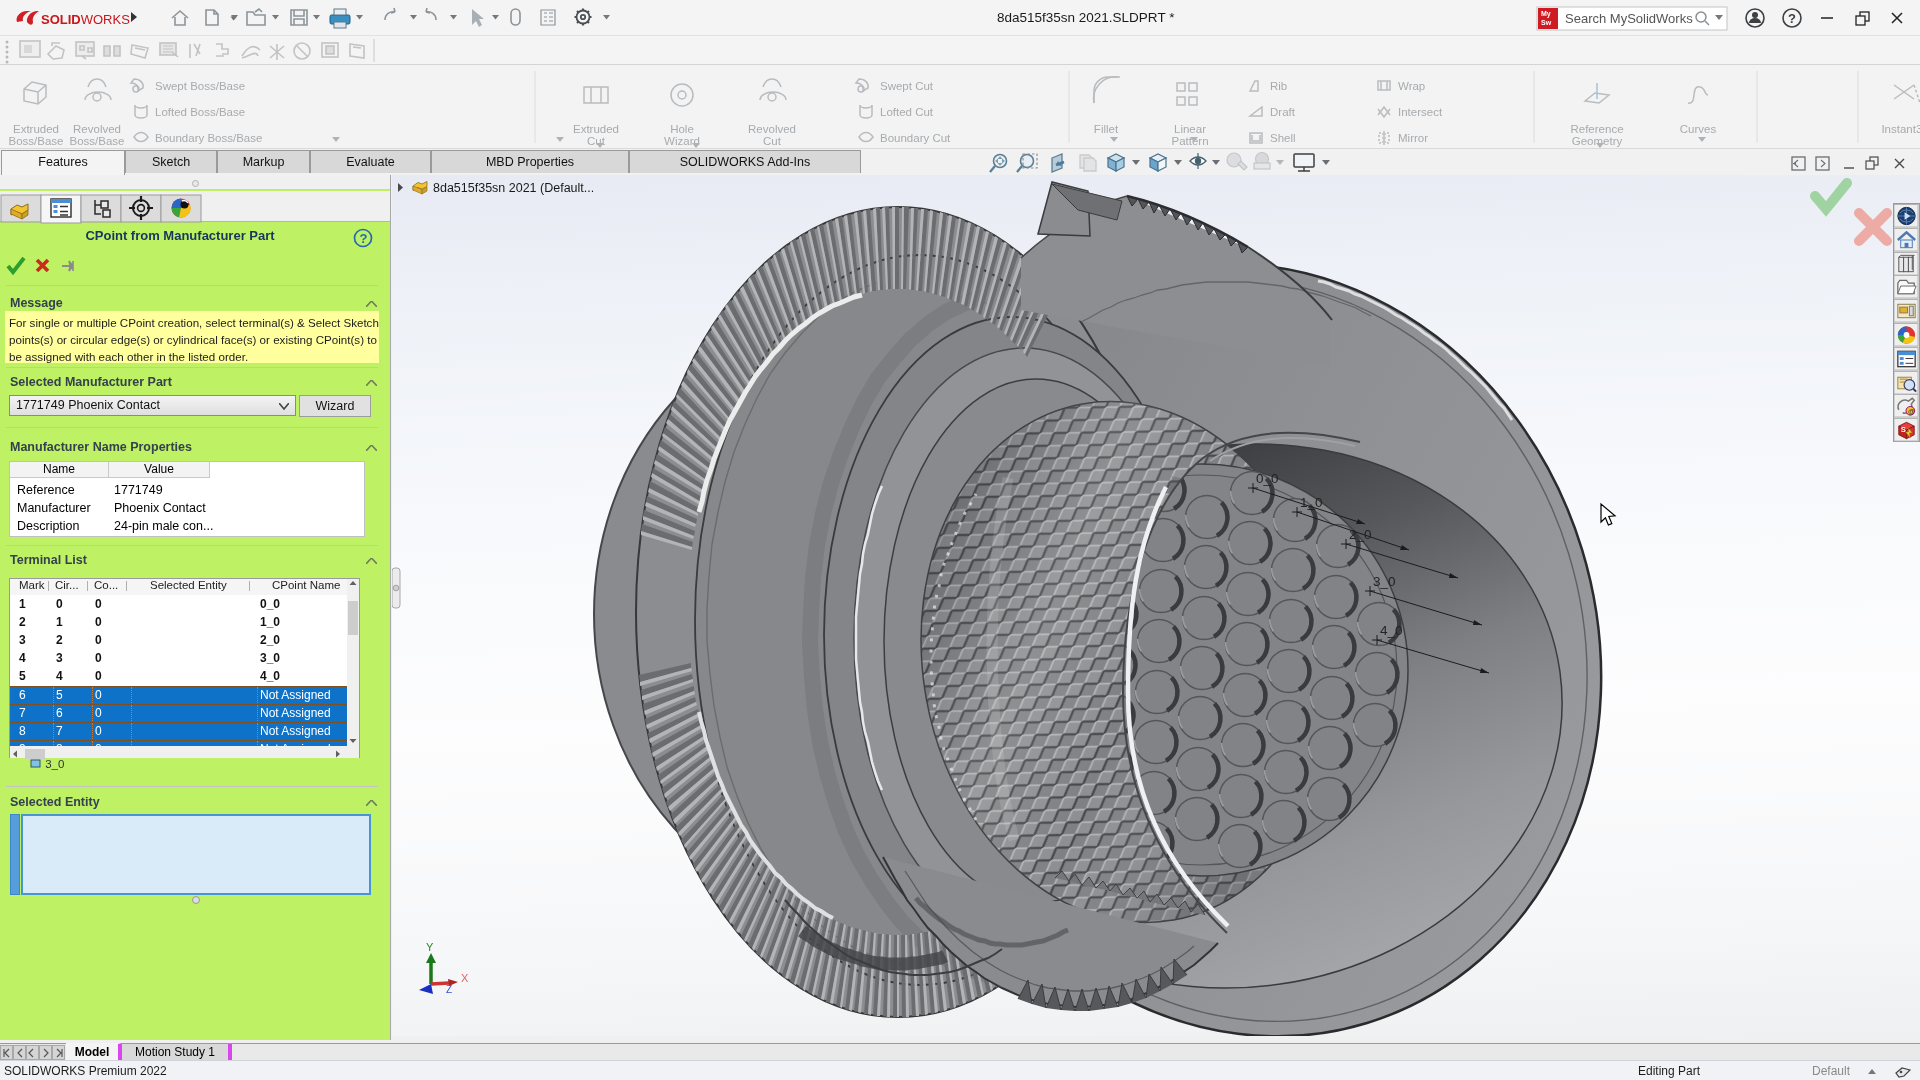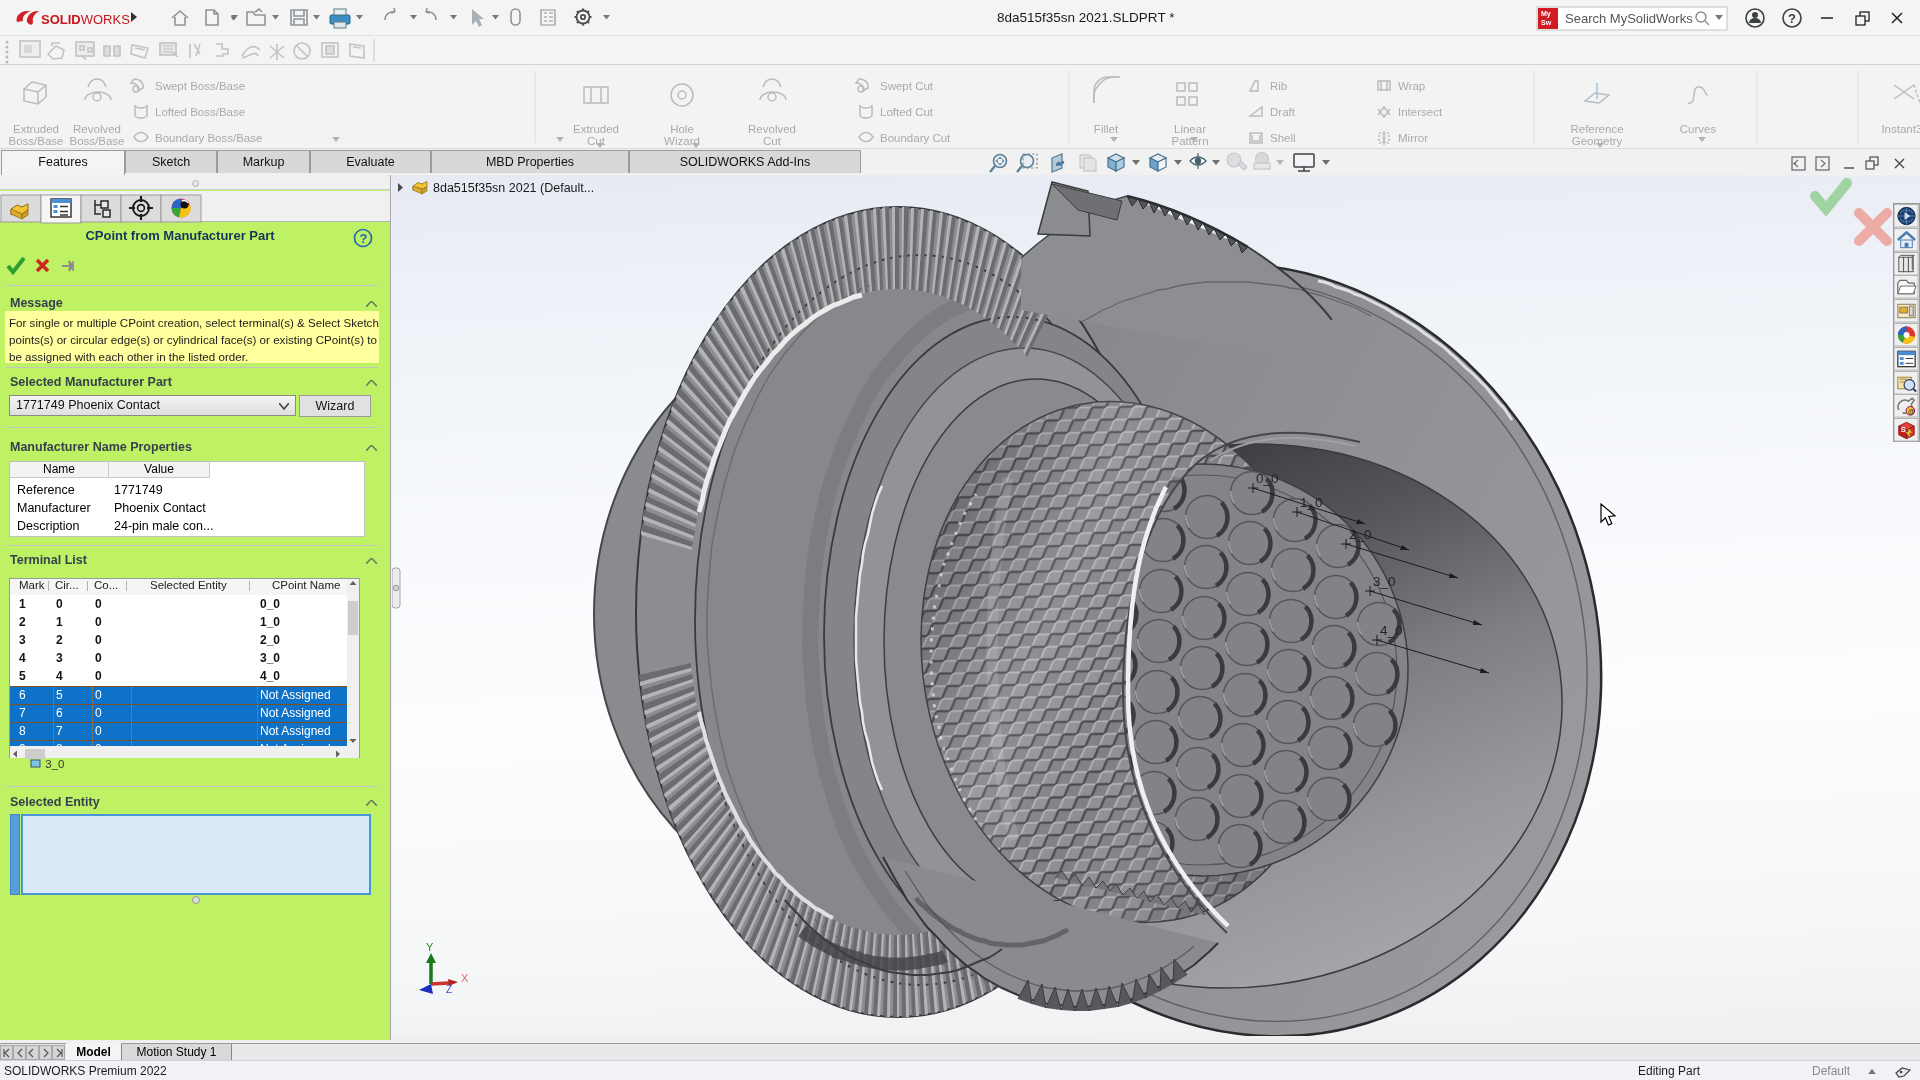--- a/index.html
+++ b/index.html
@@ -17,21 +17,21 @@
 .hline{position:absolute;left:6px;width:372px;border-top:1px solid #c4c4c4}
 #msgbox{position:absolute;left:5px;top:136px;width:374px;height:52px;background:#ffff9e;font-size:11.6px;color:#1c1c1c;padding:3px 0 0 4px;line-height:17px}
 #combo{position:absolute;left:9px;top:220px;width:287px;height:21px;background:linear-gradient(#f4f4f4,#dfdfdf);border:1px solid #8a8a8a;font-size:12.5px;color:#111;padding:2px 0 0 6px}
 #browse{position:absolute;left:299px;top:220px;width:72px;height:22px;background:#e1e1e1;border:1px solid #9d9d9d;font-size:12.5px;color:#111;text-align:center;padding-top:3px}
 #proptab{position:absolute;left:9px;top:286px;width:356px;height:76px;background:#fff;border:1px solid #c0c0c0;font-size:12.5px}
 #termwrap{position:absolute;left:9px;top:403px;width:351px;height:180px;background:#fff;border:1px solid #9a9a9a}
 #selbar{position:absolute;left:10px;top:639px;width:10px;height:81px;background:#559ddb;border:1px solid #3c87c8}
 #selbox{position:absolute;left:21px;top:639px;width:350px;height:81px;background:#d9eaf8;border:2px solid #4795d2}
 #modeltabs{position:absolute;left:0;top:1043px;width:1920px;height:17px;background:#e9e9e9;border-top:1px solid #9a9a9a}
 #statusbar{position:absolute;left:0;top:1060px;width:1920px;height:20px;background:#f0f2f6;border-top:1px solid #d0d3da;font-size:12px;color:#1c1c1c}
-.mtab{position:absolute;top:0;height:16px;font-size:12px;text-align:center;border-right:1px solid #d946ef;background:#d9d9d9;padding-top:1px}
+.mtab{position:absolute;top:0;height:16px;font-size:12px;text-align:center;border-right:4px solid #d946ef;background:#d9d9d9;padding-top:1px}
 .icobtn{position:absolute;top:1px;width:13px;height:15px;background:#d5d5d5;border:1px solid #a8a8a8}
 </style></head>
 <body>
 
 <div id="titlebar">
 <svg class="abs" style="left:0;top:0" width="1920" height="36">
 
 <g transform="translate(14,8)">
 <path d="M3,14 C1,9 6,3 13,3 L17,3 C11,5 8,9 9,13 Z" fill="#d02026"></path>
 <path d="M10,16 C9,10 15,4 22,5 C17,8 15,12 16,16 C16,19 13,20 10,16 Z" fill="#d02026" transform="translate(3,-2)"></path>

